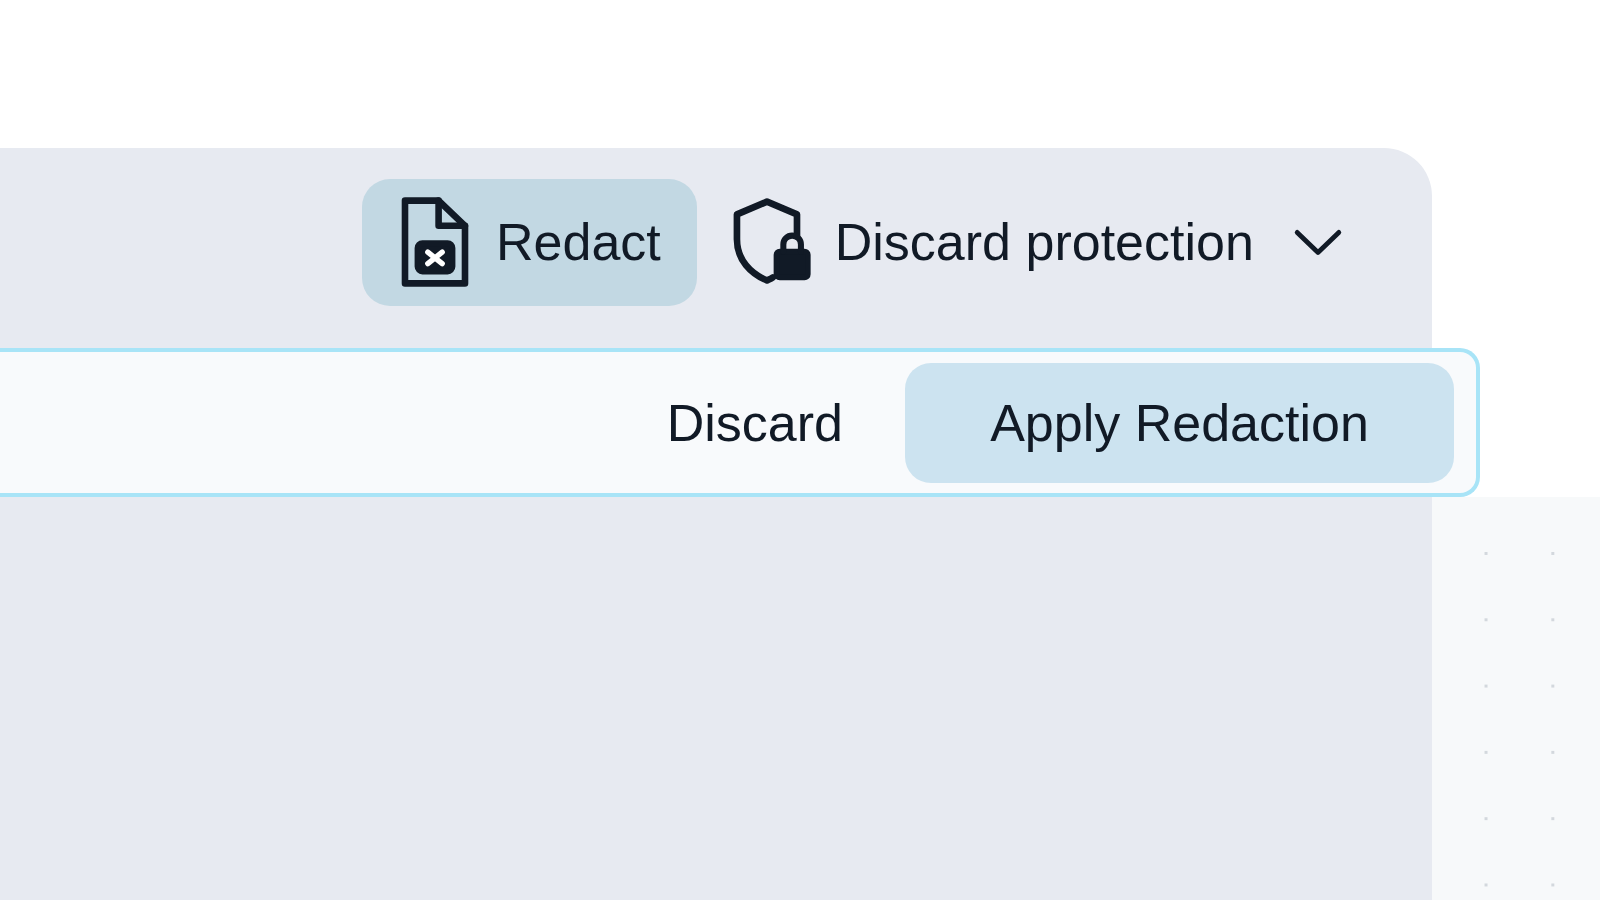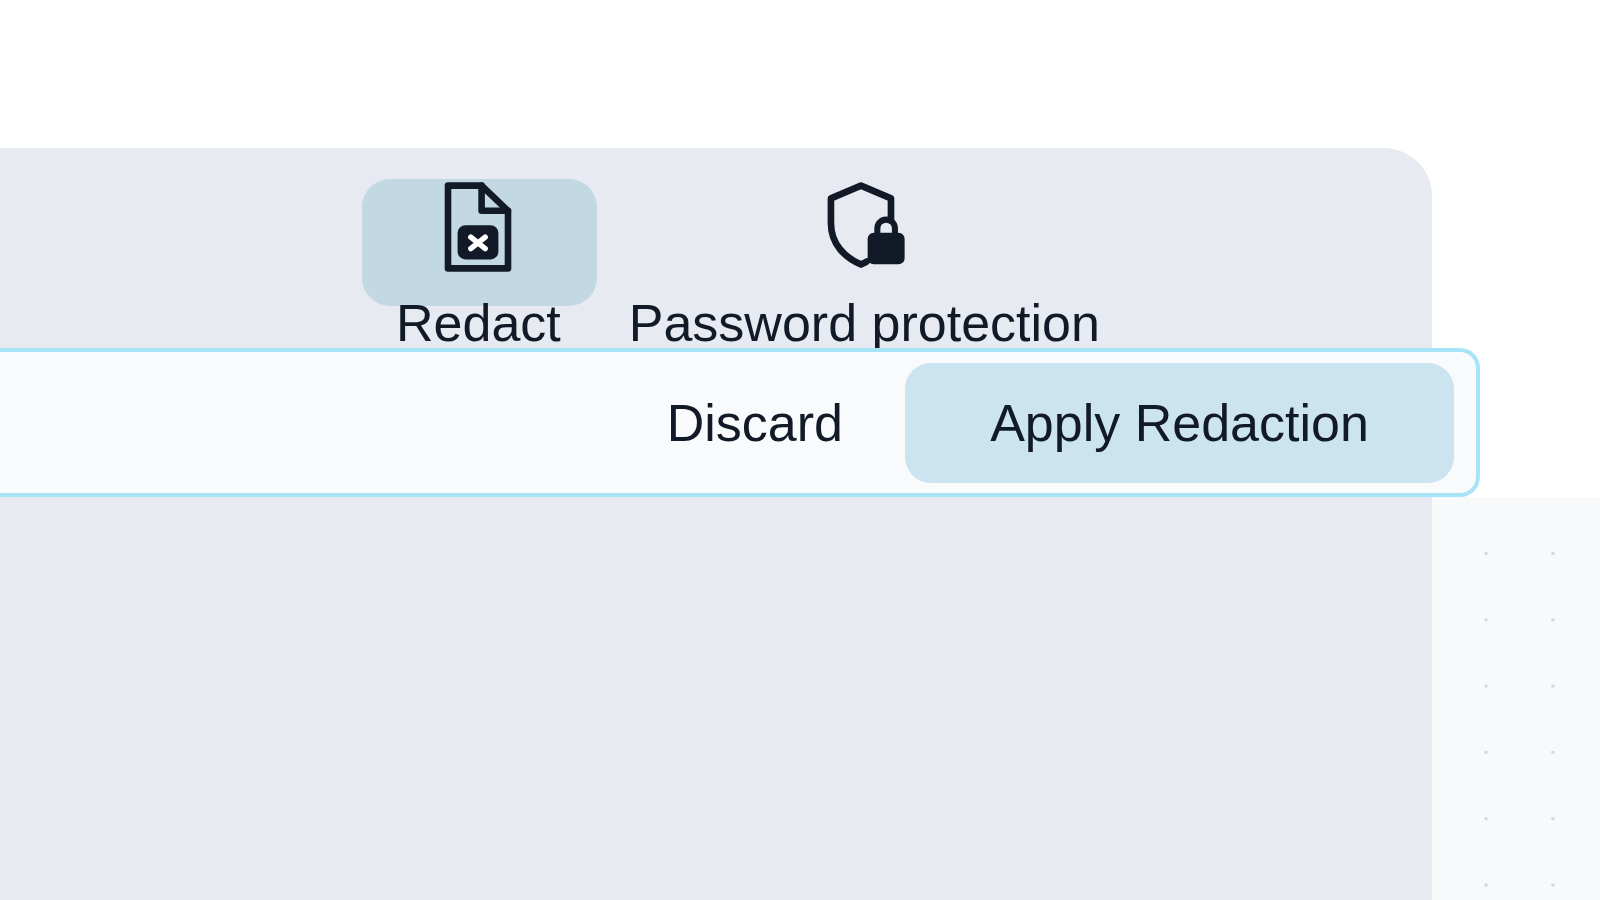--- a/index.html
+++ b/index.html
@@ -68,21 +68,20 @@
     height: 127px;
     padding: 0 32px;
     border: none;
     border-radius: 28px;
     background: transparent;
     cursor: pointer;
     font-family: "Liberation Sans", sans-serif;
     font-size: 52px;
     color: #111a26;
     white-space: nowrap;
-    flex-direction: column;
   }
   .tool-btn.active {
     background: #c2d8e3;
   }
   #redact-button { padding-left: 34px; padding-right: 36px; }
   #password-protection-button {
     gap: 24px;
     margin-left: 18px;
     padding-left: 14px;
     padding-right: 10px;
@@ -161,21 +160,21 @@
     </button>
 
     <button class="tool-btn" id="password-protection-button">
       <span class="icon">
         <svg width="82" height="94" viewBox="0 0 27 31" fill="none" stroke="#111a26" stroke-width="2.2" stroke-linejoin="round" stroke-linecap="round">
           <path d="M22.4 13.6V6.4L12.5 2.2 2.6 6.4v8.2c0 6.9 4.6 11.3 9.9 13.6 0.6-0.3 1.3-0.6 1.9-1" fill="none"></path>
           <rect x="15.6" y="18.6" width="10.4" height="8.6" rx="1.1" fill="#111a26" stroke="#111a26" stroke-width="1.8"></rect>
           <path d="M17.9 18.6v-2.3a2.9 2.9 0 0 1 5.8 0v2.3" fill="none" stroke="#111a26" stroke-width="2"></path>
         </svg>
       </span>
-      <span class="tool-label">Password protection</span>
+      <span class="tool-label">Discard protection</span>
       <span class="icon" style="margin-left:14px;">
         <svg width="52" height="32" viewBox="0 0 26 16" fill="none" stroke="#111a26" stroke-width="2.4" stroke-linecap="round" stroke-linejoin="round">
           <path d="M2.6 3.2L13 13.2 23.4 3.2"></path>
         </svg>
       </span>
     </button>
   </div>
 </div>
 
 <div id="action-bar">

